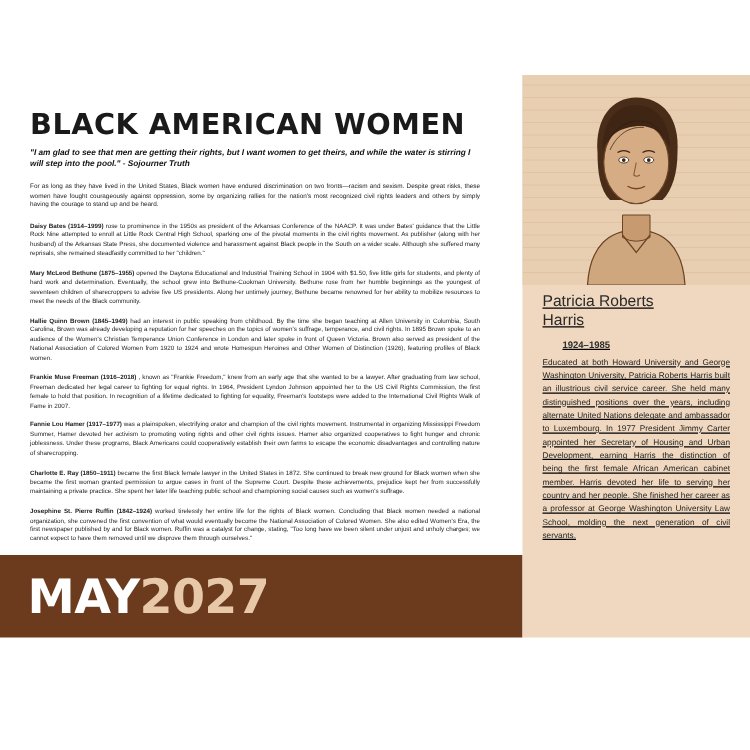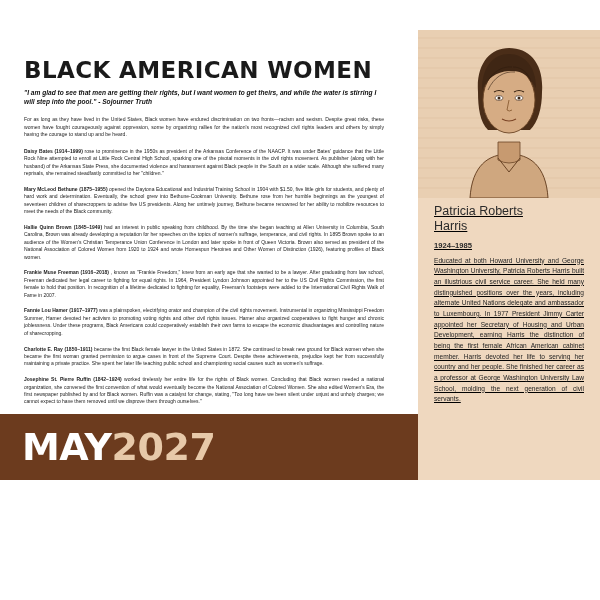--- a/index.html
+++ b/index.html
@@ -9,21 +9,21 @@
   body {
     width: 600px;
     height: 600px;
     background: #ffffff;
     font-family: "Liberation Sans", sans-serif;
     overflow: hidden;
   }
   .page {
     position: absolute;
     left: 0;
-    top: 30px;
+    top: 60px;
     width: 600px;
     height: 450px;
     background: #ffffff;
     display: flex;
     gap: 12px;
   }
   
   .left {
     position: relative;
     width: 418px;
@@ -123,21 +123,21 @@
     font-size: 12.5px;
     color: #2a2a2a;
     line-height: 1.18;
     margin: 0 0 7px 0;
     font-family: "Liberation Sans", sans-serif;
   }
   .sb-dates {
     font-size: 7.6px;
     font-weight: bold;
     color: #2a2a2a;
-    margin: 0 0 6px 0;
+    margin: 0 0 6px 16px;
   }
   .sb-body {
     font-size: 6.6px;
     color: #242424;
     line-height: 1.62;
     text-align: justify;
     margin: 0;
   }
 </style>
 </head>

